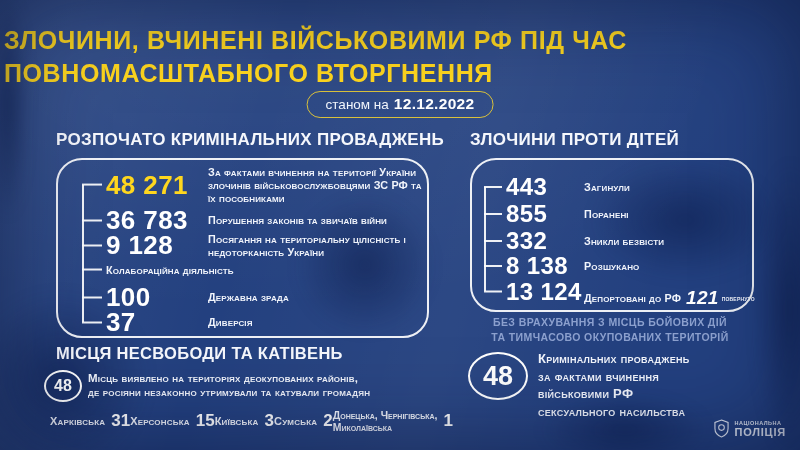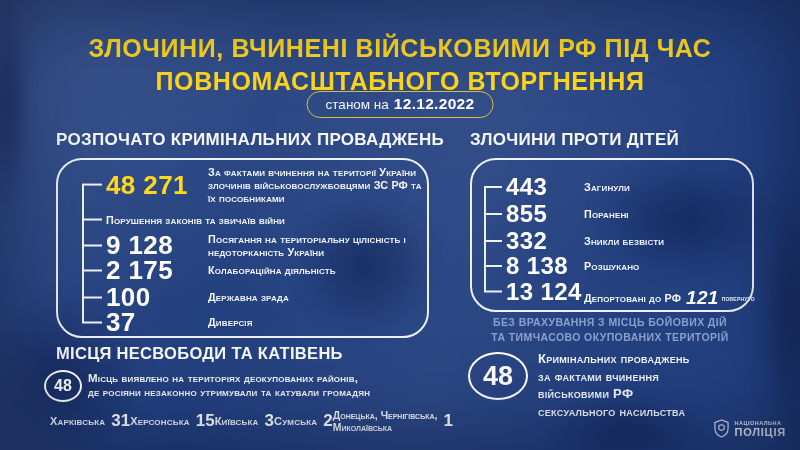--- a/index.html
+++ b/index.html
@@ -14,21 +14,21 @@
   }
   .canvas::after{content:"";position:absolute;inset:0;box-shadow:inset 0 0 95px rgba(7,15,45,.55);pointer-events:none;z-index:5;}
   .blob{position:absolute;filter:blur(7px);pointer-events:none;z-index:0;}
   .b1{left:295px;top:195px;width:140px;height:140px;background:radial-gradient(closest-side,rgba(9,24,70,.5),transparent);}
   .b2{left:590px;top:160px;width:190px;height:120px;background:radial-gradient(closest-side,rgba(9,24,70,.5),transparent);}
   .b3{left:-30px;top:290px;width:180px;height:180px;background:radial-gradient(closest-side,rgba(9,24,70,.55),transparent);}
   .b4{left:755px;top:160px;width:70px;height:300px;background:radial-gradient(closest-side,rgba(9,24,70,.5),transparent);}
   .b5{left:-12px;top:-10px;width:40px;height:230px;background:radial-gradient(closest-side,rgba(9,24,70,.5),transparent);}
   .b6{left:540px;top:395px;width:170px;height:70px;background:radial-gradient(closest-side,rgba(9,24,70,.45),transparent);}
 
-  .title{position:absolute;top:20px;left:0;right:0;text-align:center;z-index:1;margin:12px;}
+  .title{position:absolute;top:20px;left:0;right:0;z-index:1;margin:4px;}
   .title span{display:block;font-size:25px;font-weight:800;letter-spacing:.6px;color:#FFD71E;line-height:1.32;}
 
   .date-pill{position:absolute;top:91px;left:50%;transform:translateX(-50%);z-index:1;
     border:1.6px solid #D9C13C;border-radius:16px;padding:3px 18px 4px;white-space:nowrap;}
   .dp-prefix{font-size:13.5px;color:#F3F6FC;}
   .dp-date{font-size:15.5px;font-weight:800;color:#fff;margin-left:5px;letter-spacing:.3px;}
 
   .sec-header{position:absolute;font-size:17px;font-weight:800;color:#F5F7FC;letter-spacing:.3px;z-index:1;}
   .hdr-left{left:56px;top:130px;}
   .hdr-right{left:470px;top:130px;}
@@ -111,30 +111,30 @@
 
   <div class="box left-box">
     <div class="bracket"></div>
     <div class="row" style="--cy:25px">
       <span class="tick"></span>
       <span class="num hl">48 271</span>
       <span class="lab">За фактами вчинення на території України злочинів військовослужбовцями ЗС РФ та їх пособниками</span>
     </div>
     <div class="row" style="--cy:60px">
       <span class="tick"></span>
+      <span class="num">36 783</span>
       <span class="lab">Порушення законів та звичаїв війни</span>
     </div>
     <div class="row" style="--cy:85px">
       <span class="tick"></span>
       <span class="num">9 128</span>
       <span class="lab">Посягання на територіальну цілісність і недоторканість України</span>
     </div>
     <div class="row" style="--cy:110px">
       <span class="tick"></span>
-      <span class="num">2 175</span>
       <span class="lab">Колабораційна діяльність</span>
     </div>
     <div class="row" style="--cy:137px">
       <span class="tick"></span>
       <span class="num">100</span>
       <span class="lab">Державна зрада</span>
     </div>
     <div class="row" style="--cy:162px">
       <span class="tick"></span>
       <span class="num">37</span>

